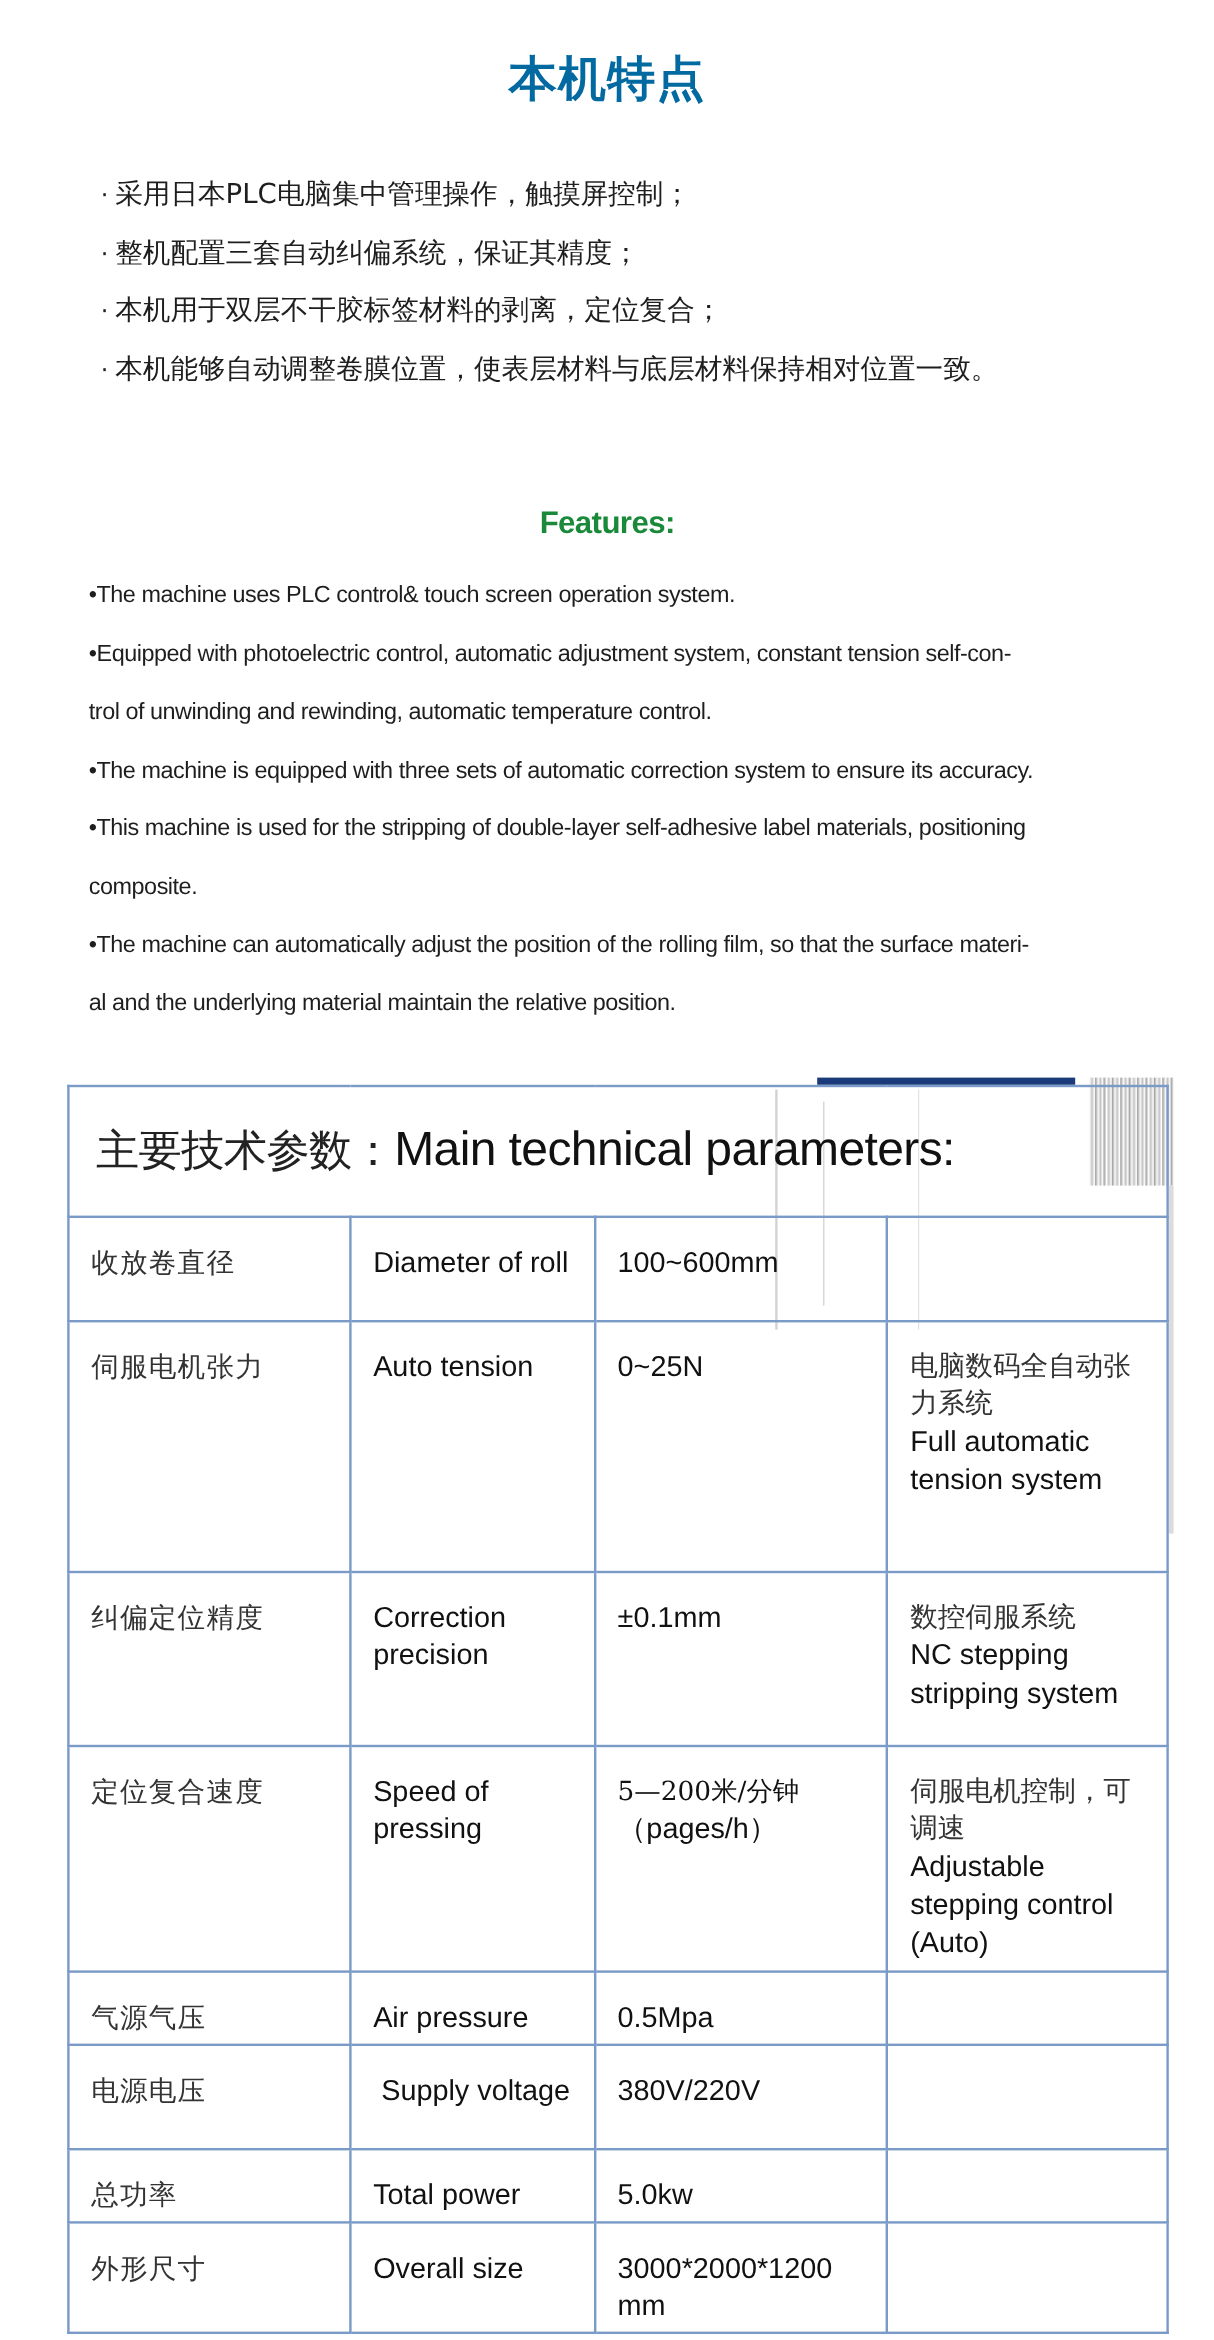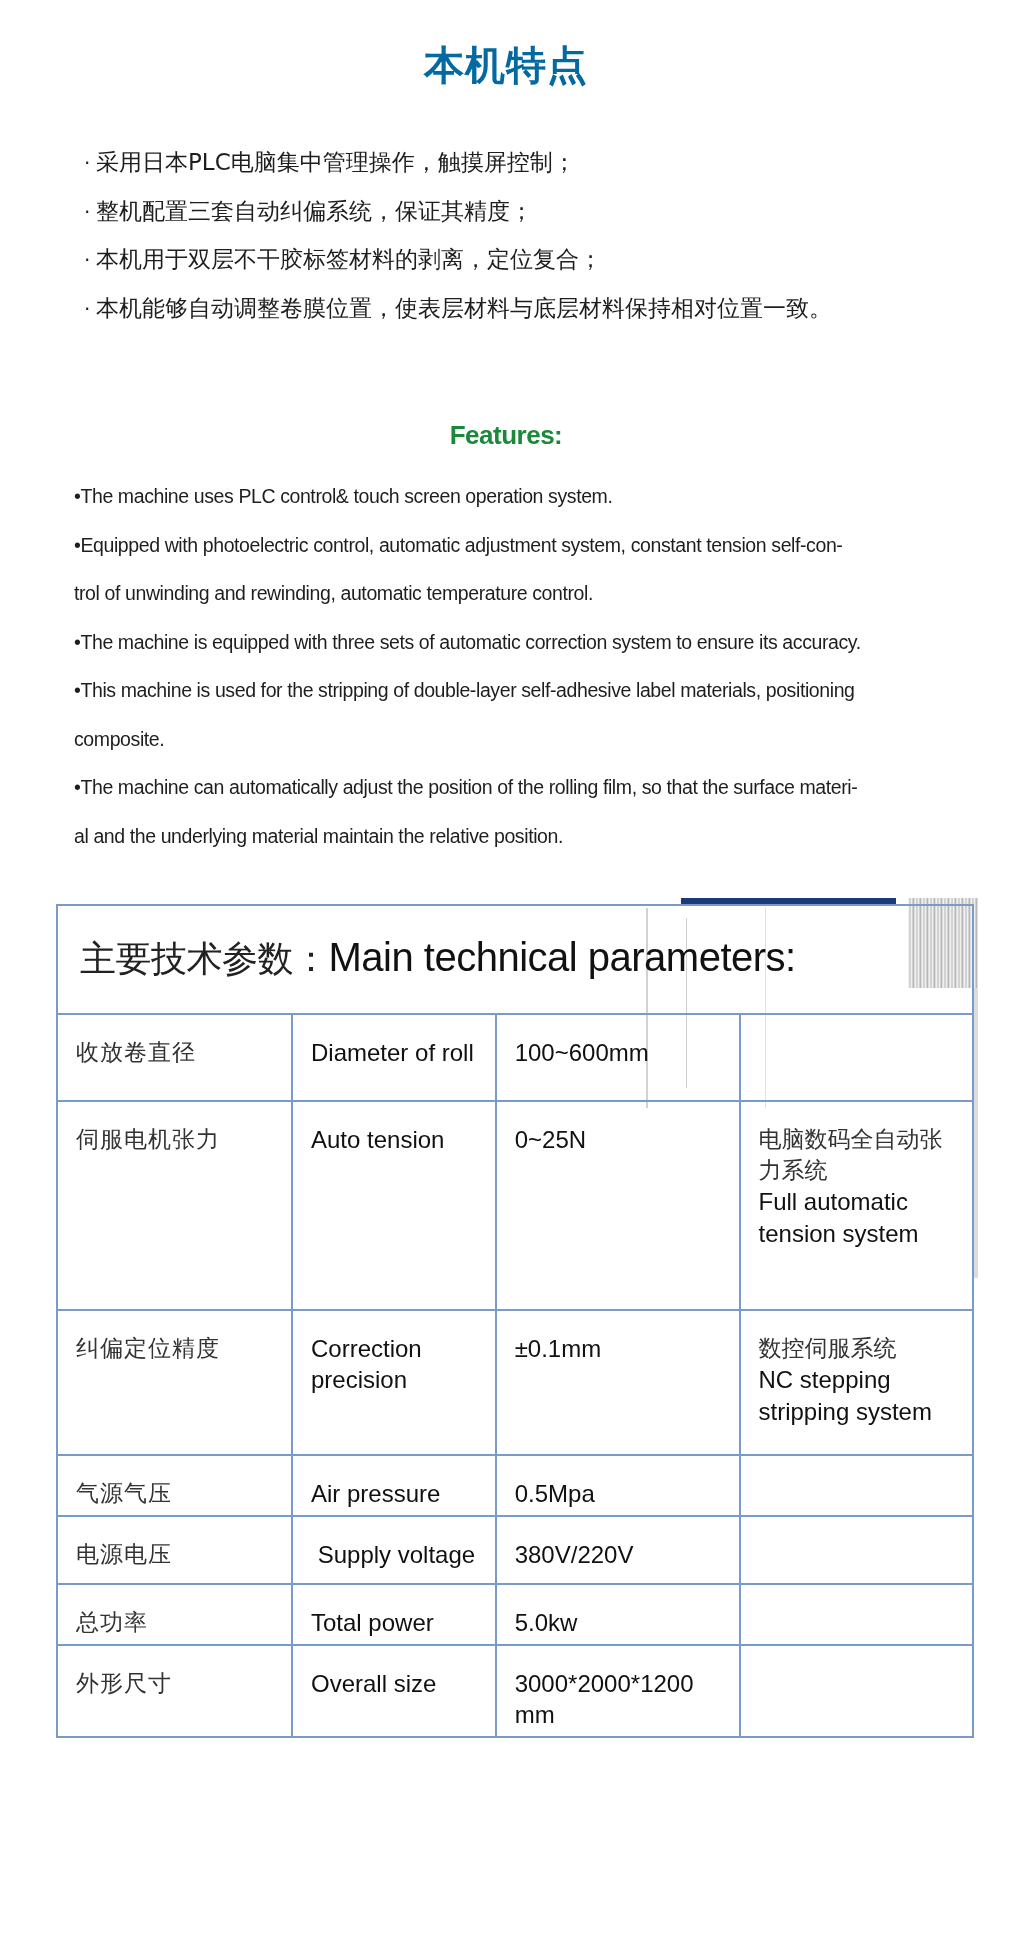--- a/index.html
+++ b/index.html
@@ -126,27 +126,39 @@
     </tr>
     <tr style="height:145px">
       <td class="c1">纠偏定位精度</td>
       <td class="c2">Correction precision</td>
       <td class="c3">±0.1mm</td>
       <td class="c4">
             <span class="cn-note">数控伺服系统</span>
             <span class="en-note">NC stepping stripping system</span>
           </td>
     </tr>
+    <tr style="height:182px">
+      <td class="c1">定位复合速度</td>
+      <td class="c2">Speed of pressing</td>
+      <td class="c3">
+            <span class="cn-inline" style="display:block">5—200米/分钟</span>
+            <span style="display:block">（pages/h）</span>
+          </td>
+      <td class="c4">
+            <span class="cn-note">伺服电机控制，可调速</span>
+            <span class="en-note">Adjustable stepping control (Auto)</span>
+          </td>
+    </tr>
     <tr style="height:55px">
       <td class="c1">气源气压</td>
       <td class="c2">Air pressure</td>
       <td class="c3">0.5Mpa</td>
       <td class="c4"></td>
     </tr>
-    <tr style="height:68px">
+    <tr style="height:87px">
       <td class="c1">电源电压</td>
       <td class="c2" style="white-space:pre-wrap"> Supply voltage</td>
       <td class="c3">380V/220V</td>
       <td class="c4"></td>
     </tr>
     <tr style="height:55px">
       <td class="c1">总功率</td>
       <td class="c2">Total power</td>
       <td class="c3">5.0kw</td>
       <td class="c4"></td>

